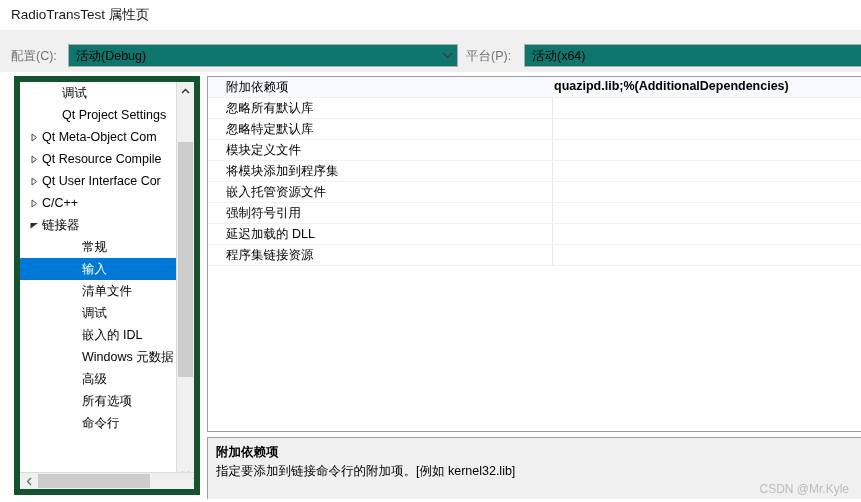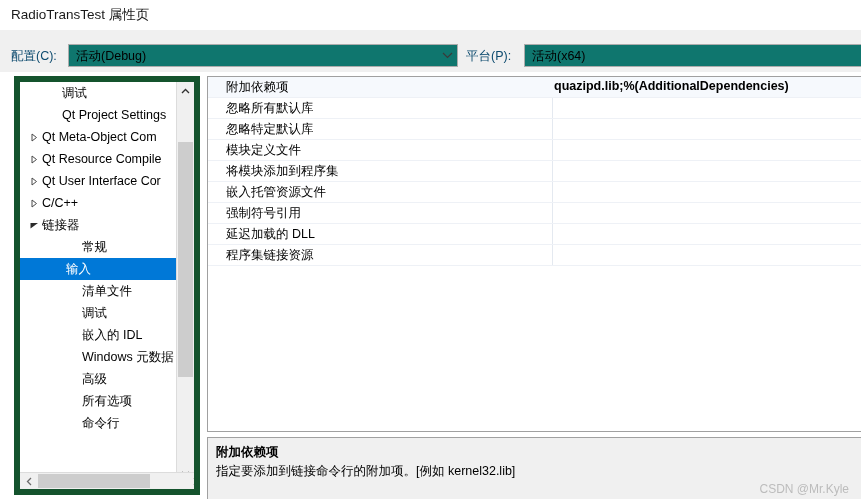--- a/index.html
+++ b/index.html
@@ -40,21 +40,21 @@
   
   .configband {
     position: absolute;
     left: 0; top: 30px;
     width: 861px; height: 42px;
     background: #f0f0f0;
   }
   .cfg-label {
     position: absolute;
     font-size: 12.5px;
-    color: #0c4a6e;
+    color: #737373;
     white-space: nowrap;
   }
   #cfg-label-config { left: 11px; top: 48px; }
   #cfg-label-platform { left: 466px; top: 48px; }
 
   .combo {
     position: absolute;
     box-sizing: border-box;
     height: 23px;
     background: #0f766e;
@@ -320,21 +320,21 @@
             <svg width="9" height="7" viewBox="0 0 9 7">
               <path d="M0.5 1 L8 1 L0.5 6.5 Z" fill="#2b2b2b"></path>
             </svg>
           </span>
           <span class="tw-label" style="padding-left: 22px;">链接器</span>
         </div>
         <div class="tree-item">
           <span class="tw-label" style="padding-left: 62px;">常规</span>
         </div>
         <div class="tree-item selected">
-          <span class="tw-label" style="padding-left: 46px;">输入</span>
+          <span class="tw-label" style="padding-left: 62px;">输入</span>
         </div>
         <div class="tree-item">
           <span class="tw-label" style="padding-left: 62px;">清单文件</span>
         </div>
         <div class="tree-item">
           <span class="tw-label" style="padding-left: 62px;">调试</span>
         </div>
         <div class="tree-item">
           <span class="tw-label" style="padding-left: 62px;">嵌入的 IDL</span>
         </div>

